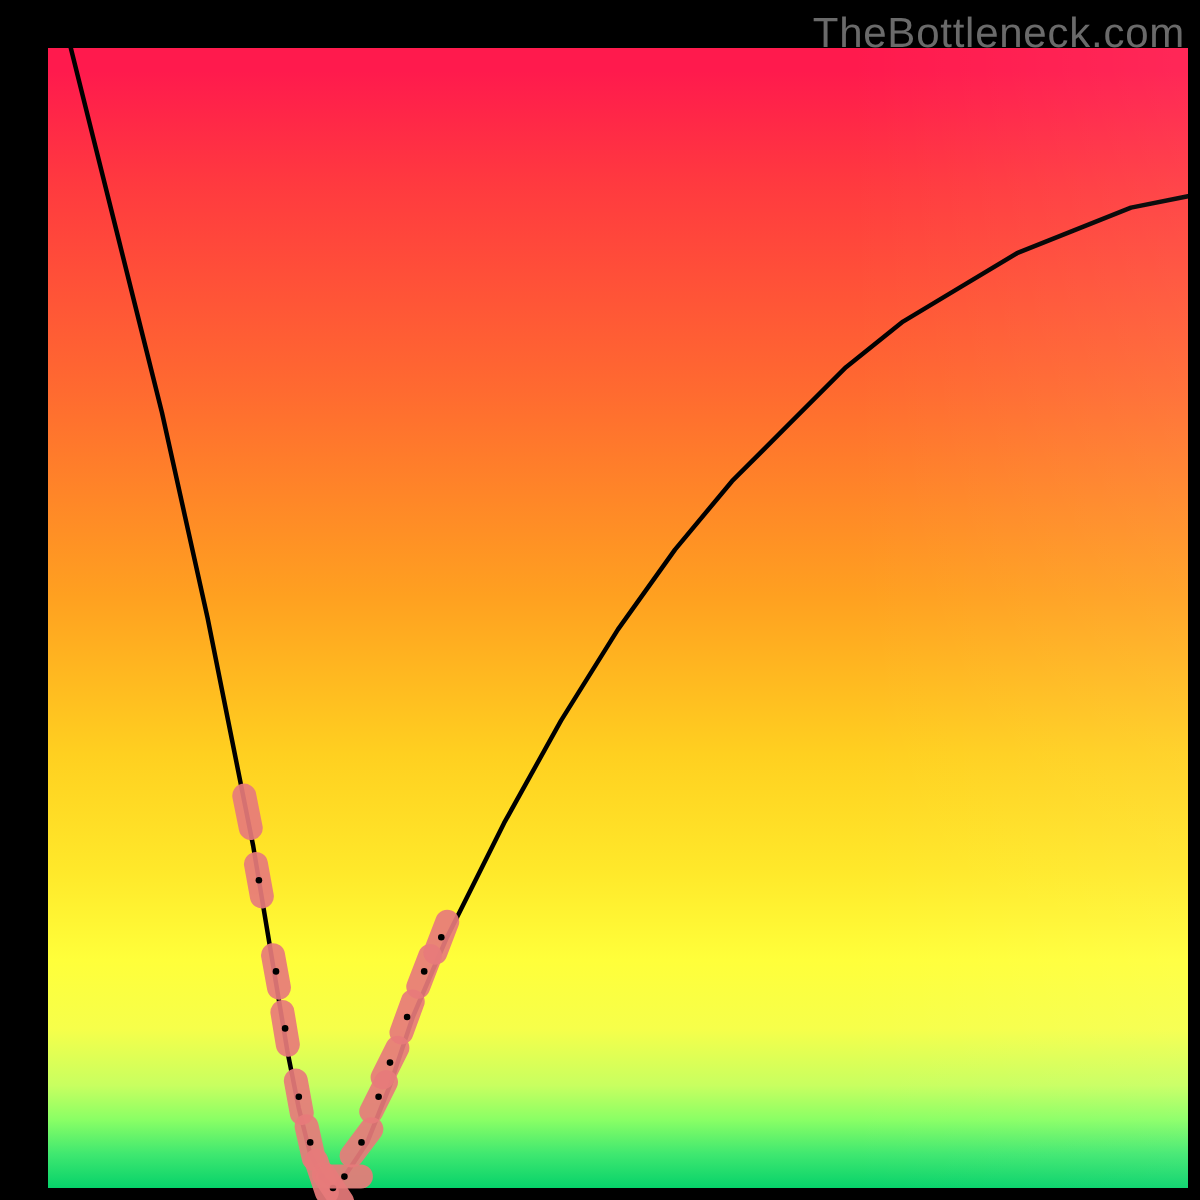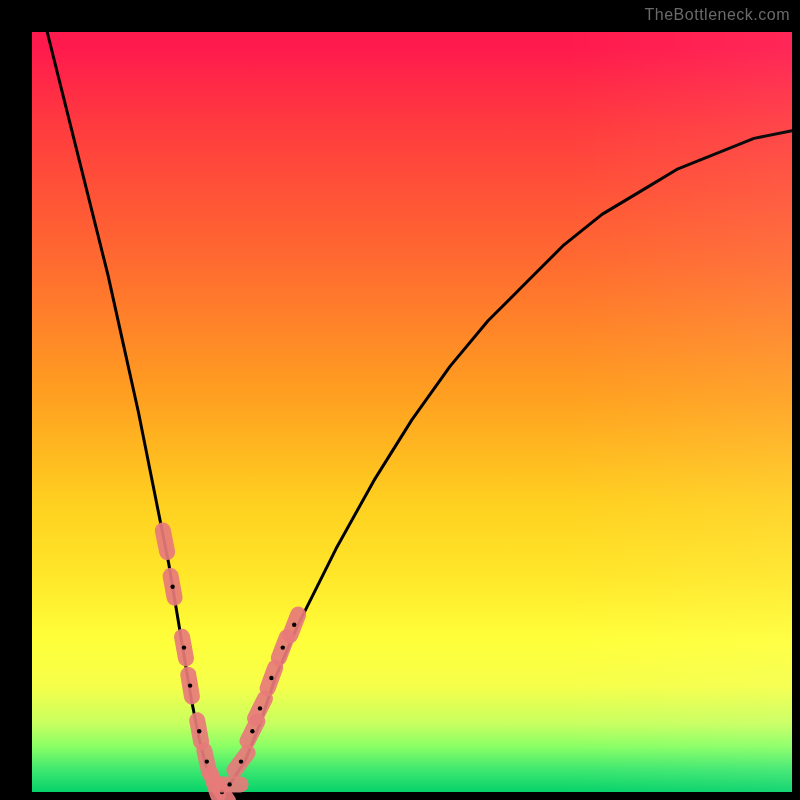--- a/index.html
+++ b/index.html
@@ -47,21 +47,21 @@
     position: absolute;
     inset: 0;
     background: linear-gradient(to right, rgba(255,255,255,0) 70%, rgba(255,255,255,0.06) 100%);
     pointer-events: none;
   }
   .watermark {
     position: absolute;
     top: 6px;
     right: 10px;
     color: #6a6a6a;
-    font-size: 16px;
+    font-size: 28px;
     font-weight: 500;
     letter-spacing: 0.5px;
     user-select: none;
     pointer-events: none;
   }
   svg.curve-layer {
     position: absolute;
     left: 0; top: 0;
     width: 100%; height: 100%;
     overflow: visible;

